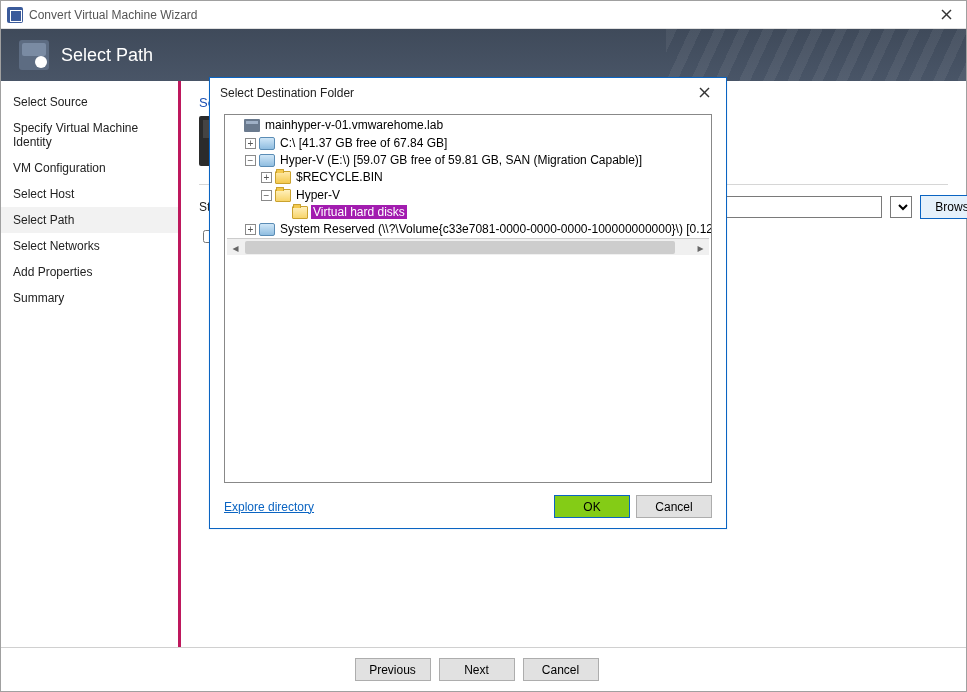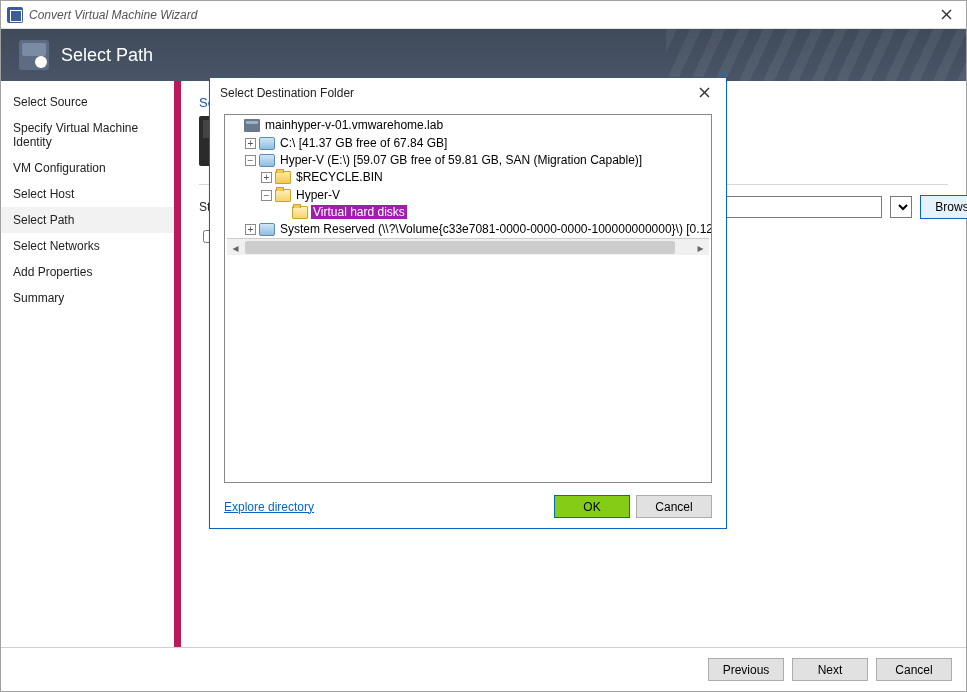--- a/index.html
+++ b/index.html
@@ -1,32 +1,32 @@
 <!DOCTYPE html>
 <html><head>
 <meta charset="utf-8">
 <style>
   * { box-sizing: border-box; font-family: "Segoe UI", Tahoma, sans-serif; font-size: 12px; }
   body { margin:0; padding:0; background:#fff; }
   .window { width:967px; height:692px; border:1px solid #a0a0a0; display:flex; flex-direction:column; background:#fff; }
   .titlebar { height:28px; display:flex; align-items:center; padding:0 0 0 6px; background:#fff; border-bottom:1px solid #e0e0e0;}
   .titlebar .app-icon { width:16px; height:16px; background:#3b5b9b; display:inline-block; margin-right:6px; border-radius:2px; position:relative;}
   .titlebar .app-icon::after{content:"";position:absolute;left:3px;top:3px;width:10px;height:10px;border:1px solid #fff;}
-  .titlebar .title { color:#555;font-style:italic; }
+  .titlebar .title { color:#555; }
   .titlebar .spacer { flex:1; }
   .titlebar .close { width:40px; height:28px; display:flex; align-items:center; justify-content:center; color:#666;}
   .header-banner { height:52px; background:linear-gradient(#3f4a5a,#495567); display:flex; align-items:center; padding-left:18px; color:#fff; position:relative; overflow:hidden;}
   .header-banner .hdr-icon{width:30px;height:30px;background:#5d6c82;border-radius:3px;margin-right:12px;position:relative;}
   .header-banner .hdr-icon::before{content:"";position:absolute;left:3px;top:3px;width:24px;height:13px;background:#7a8ba3;border-radius:2px;}
   .header-banner .hdr-icon::after{content:"";position:absolute;right:2px;bottom:2px;width:12px;height:12px;border-radius:50%;background:#fff;}
   .header-banner h1{font-size:18px;font-weight:400;margin:0;color:#fff;}
   .header-banner .deco{position:absolute;right:0;top:0;width:300px;height:52px;background:
     repeating-linear-gradient(115deg, rgba(255,255,255,0.06) 0 10px, transparent 10px 22px);}
   .body { flex:1; display:flex; min-height:0;}
-  .sidebar{width:180px;border-right:7px solid #be185d;padding:8px 0;}
+  .sidebar{width:180px;border-right:3px solid #be185d;padding:8px 0;}
   .sidebar .item{padding:6px 12px;color:#222;cursor:default;}
   .sidebar .item.selected{background:#f2f2f2;}
   .main{flex:1;padding:14px 18px 0 18px;position:relative;min-width:0;}
   .section-title{color:#1a4fb4;font-size:13px;}
   .hr{border:none;border-top:1px solid #d6d6d6;margin:18px 0 10px;}
   .storage-row{display:flex;align-items:center;gap:8px;}
   .storage-row label{color:#222;}
   .storage-row input.path-input{flex:0 0 640px;height:22px;border:1px solid #7a7a7a;padding:0 4px;background:#fff;}
   .storage-row select.drop{flex:1;height:22px;border:1px solid #7a7a7a;background:#fff;}
   .browse-btn{height:24px;padding:0 14px;border:1px solid #0a64c2;background:#e5f1fb;color:#000;}
@@ -59,21 +59,21 @@
   .hscroll{height:17px;border-top:1px solid #ccc;background:#f0f0f0;position:relative;margin-top:auto;}
   .hscroll .thumb{position:absolute;left:18px;top:2px;height:13px;width:430px;background:#cdcdcd;border-radius:2px;}
   .hscroll .arrow{position:absolute;top:0;width:17px;height:17px;display:flex;align-items:center;justify-content:center;color:#666;}
   .hscroll .arrow.l{left:0;} .hscroll .arrow.r{right:0;}
   .dialog-footer{display:flex;align-items:center;padding-top:12px;}
   .dialog-footer a{color:#0a64c2;text-decoration:underline;}
   .dialog-footer .fsp{flex:1;}
   .dbtn{height:23px;width:76px;margin-left:6px;border:1px solid #adadad;background:#e1e1e1;}
   .dbtn.primary{border:1px solid #0a64c2;background:#84cc16;}
   
-  .wizard-footer{height:44px;border-top:1px solid #d0d0d0;display:flex;align-items:center;justify-content:flex-end;padding-right:14px;gap:8px;background:#fff;}
+  .wizard-footer{height:44px;border-top:1px solid #d0d0d0;display:flex;align-items:center;justify-content:center;padding-right:14px;gap:8px;background:#fff;}
   .wbtn{height:23px;width:76px;border:1px solid #adadad;background:#e1e1e1;}
   svg.x{width:11px;height:11px;stroke:#333;stroke-width:1.4;}
 </style>
 </head>
 <body>
 
 <div class="window">
 
   <div class="titlebar">
     <span class="app-icon"></span>

